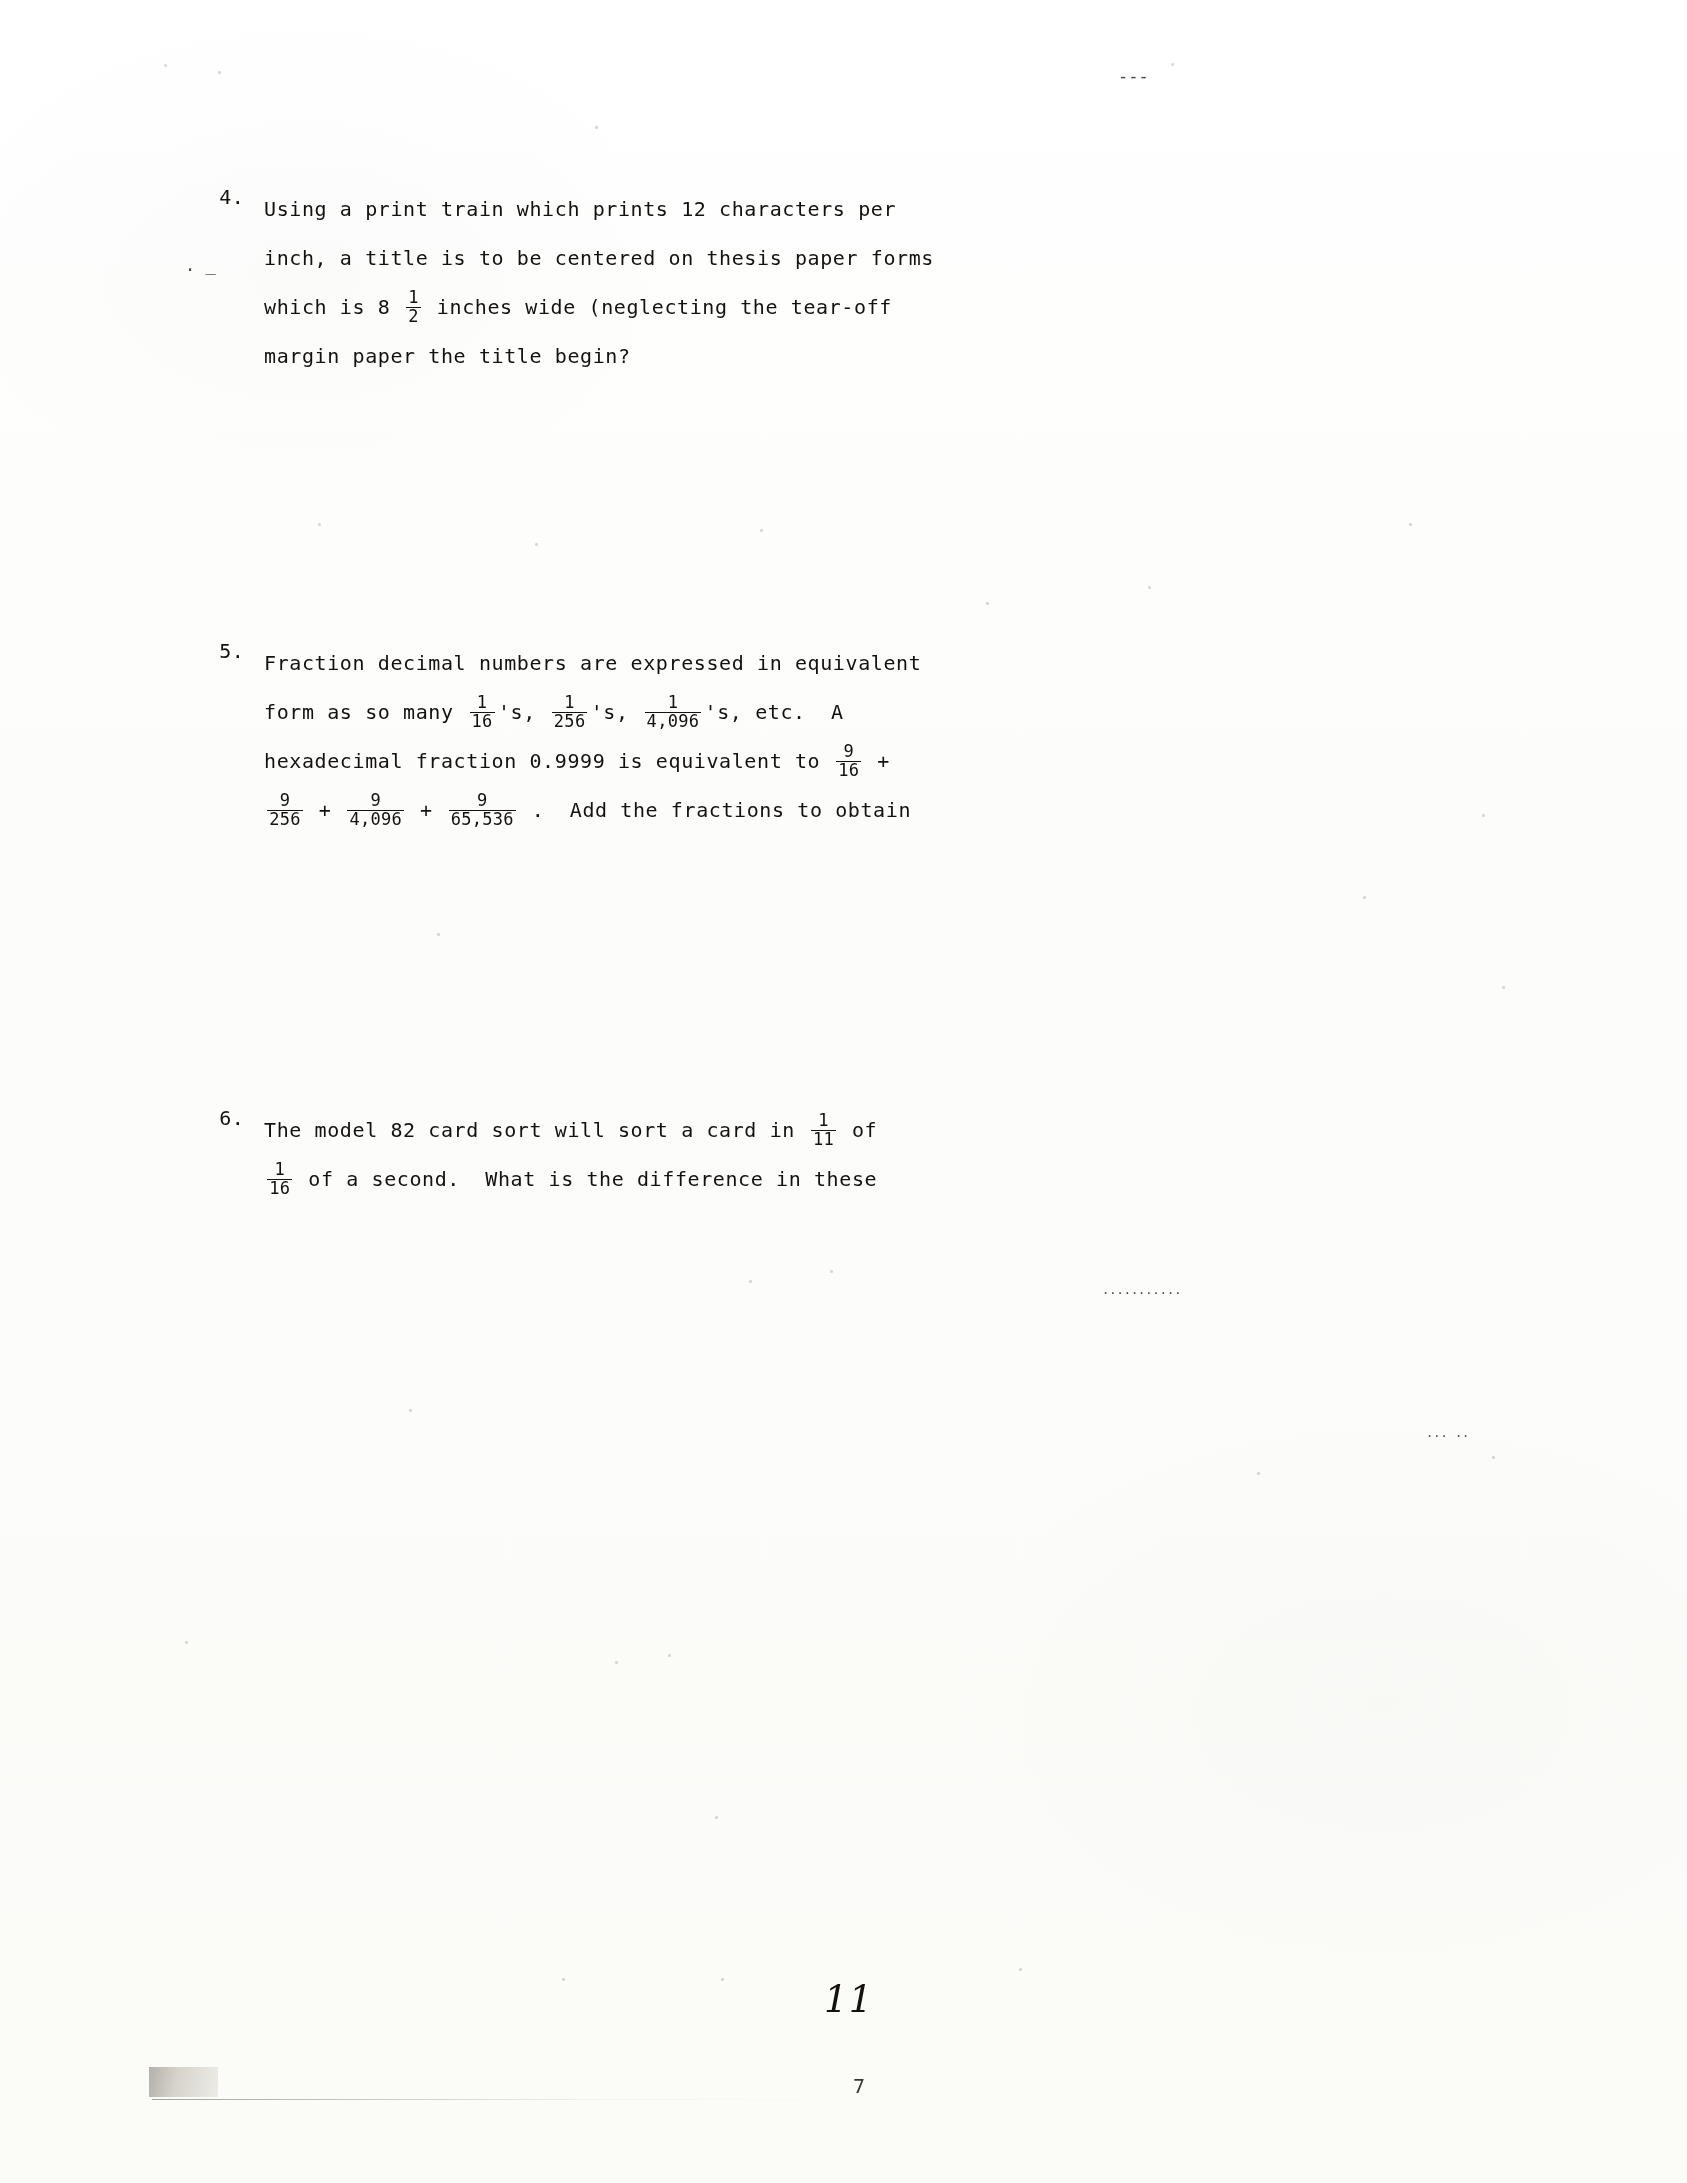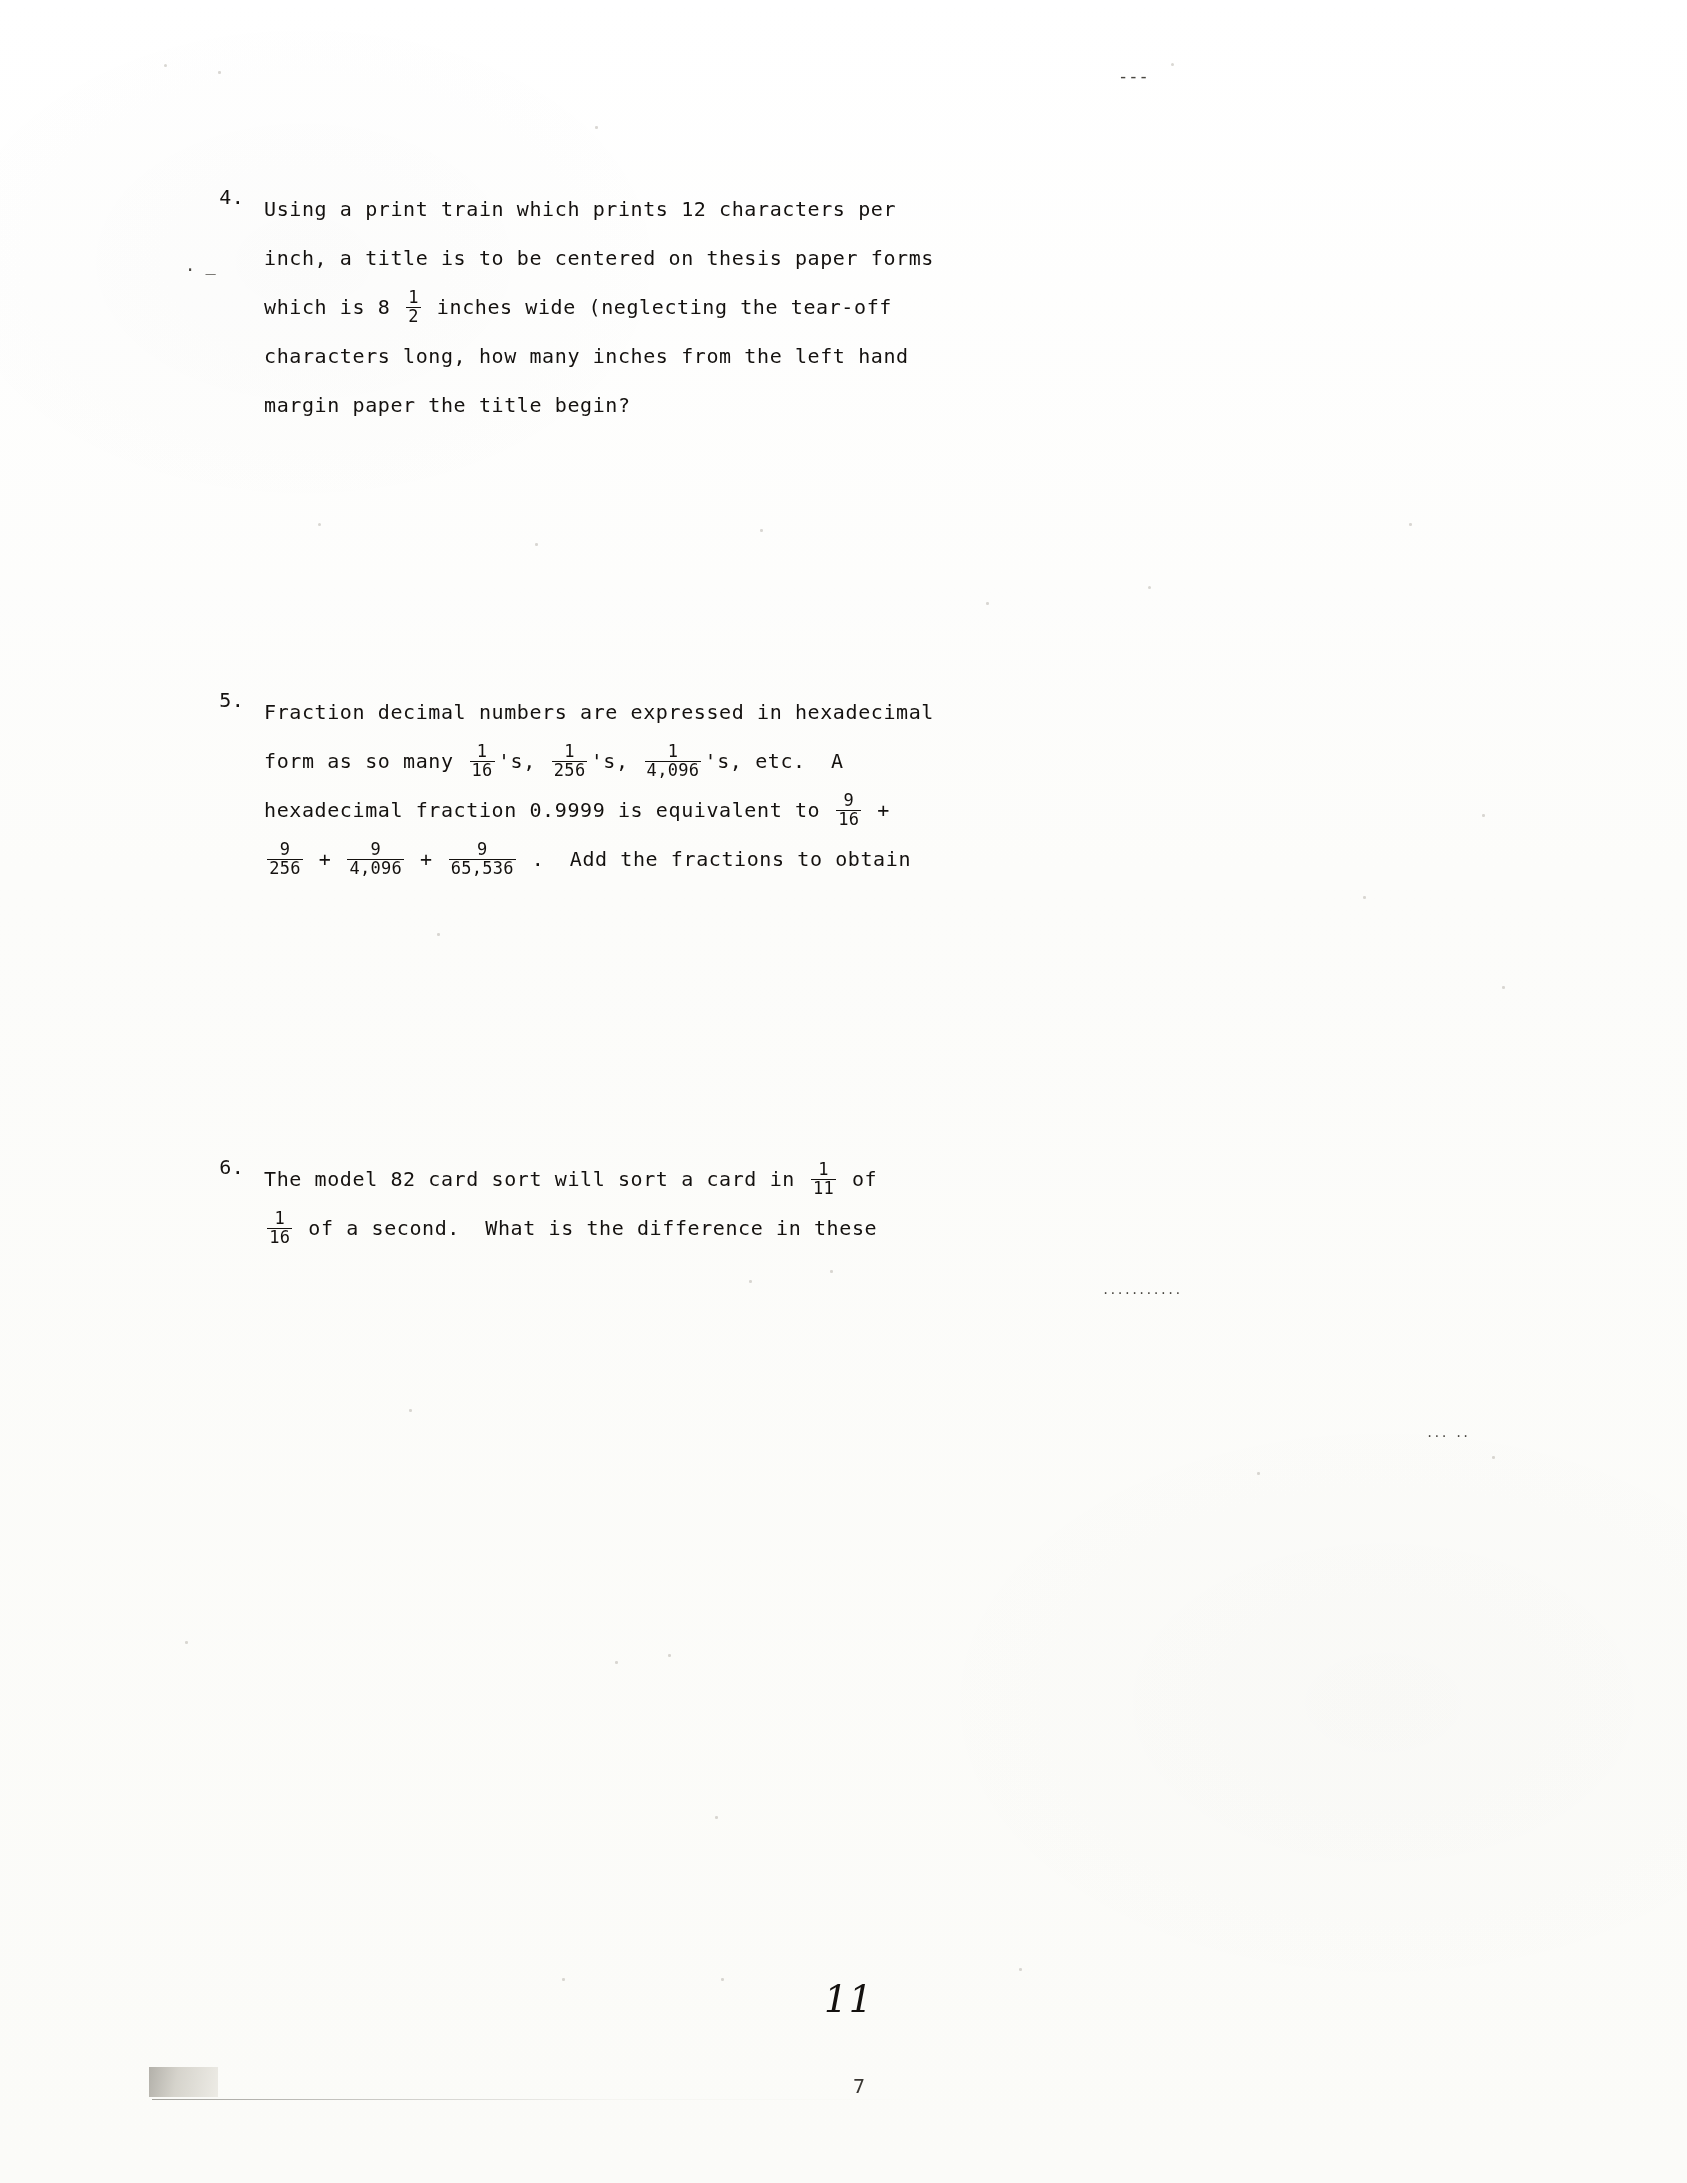--- a/index.html
+++ b/index.html
@@ -174,29 +174,28 @@
   <div class="dash-mark" style="left:1426px;top:1426px;font-size:12px;">... ..</div>
 
   <div class="content">
 
     <div class="problem p4">
       <div class="num">4.</div>
       <div class="body">
         <span class="line">Using a print train which prints 12 characters per</span>
         <span class="line">inch, a title is to be centered on thesis paper forms</span>
         <span class="line"><span>which is 8 </span><span class="frac"><span class="n">1</span><span class="d">2</span></span><span> inches wide (neglecting the tear-off</span></span>
-        <span class="line">characters long, how many inches from the left hand</span>
         <span class="line">margin paper the title begin?</span>
       </div>
     </div>
 
     <div class="problem p5">
       <div class="num">5.</div>
       <div class="body">
-        <span class="line">Fraction decimal numbers are expressed in hexadecimal</span>
+        <span class="line">Fraction decimal numbers are expressed in equivalent</span>
         <span class="line"><span>form as so many </span><span class="frac"><span class="n">1</span><span class="d">16</span></span><span>'s, </span><span class="frac"><span class="n">1</span><span class="d">256</span></span><span>'s, </span><span class="frac"><span class="n">1</span><span class="d">4,096</span></span><span>'s, etc.  A</span></span>
         <span class="line"><span>hexadecimal fraction 0.9999 is equivalent to </span><span class="frac"><span class="n">9</span><span class="d">16</span></span><span> +</span></span>
         <span class="line"><span class="frac"><span class="n">9</span><span class="d">256</span></span><span> + </span><span class="frac"><span class="n">9</span><span class="d">4,096</span></span><span> + </span><span class="frac"><span class="n">9</span><span class="d">65,536</span></span><span> .  Add the fractions to obtain</span></span>
       </div>
     </div>
 
     <div class="problem p6">
       <div class="num">6.</div>
       <div class="body">
         <span class="line"><span>The model 82 card sort will sort a card in </span><span class="frac"><span class="n">1</span><span class="d">11</span></span><span> of</span></span>

